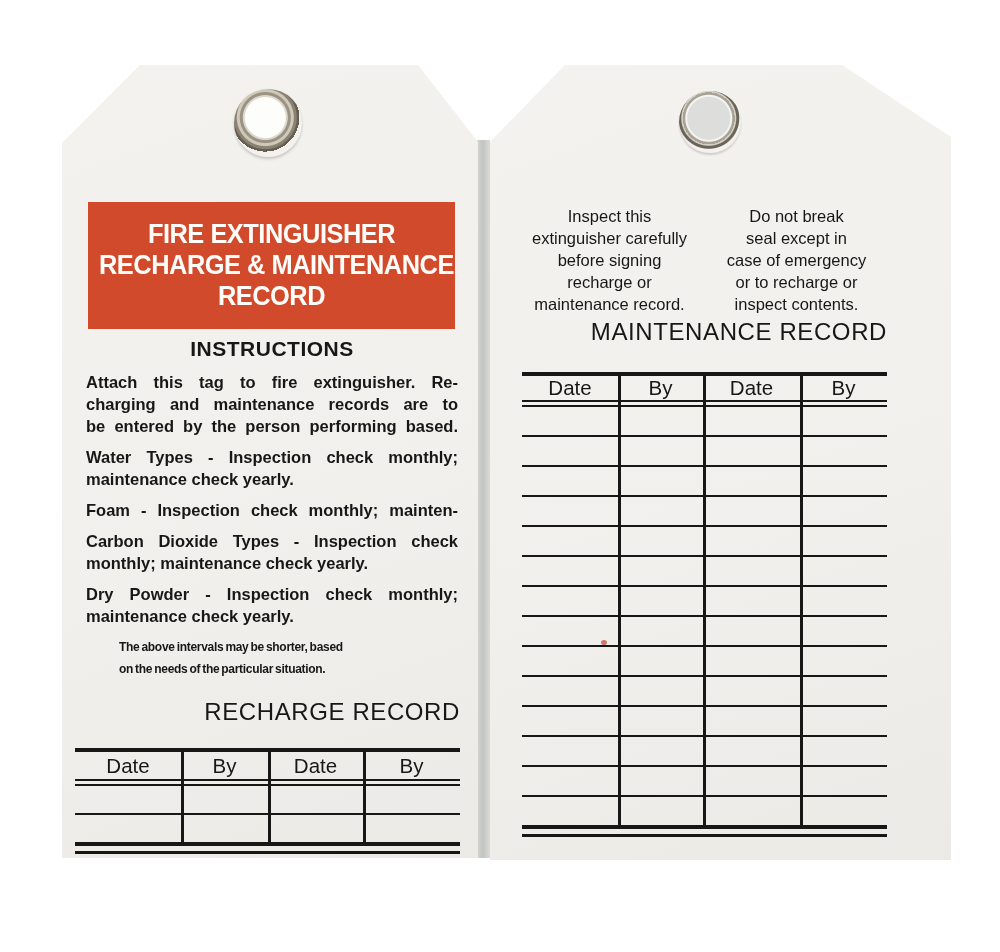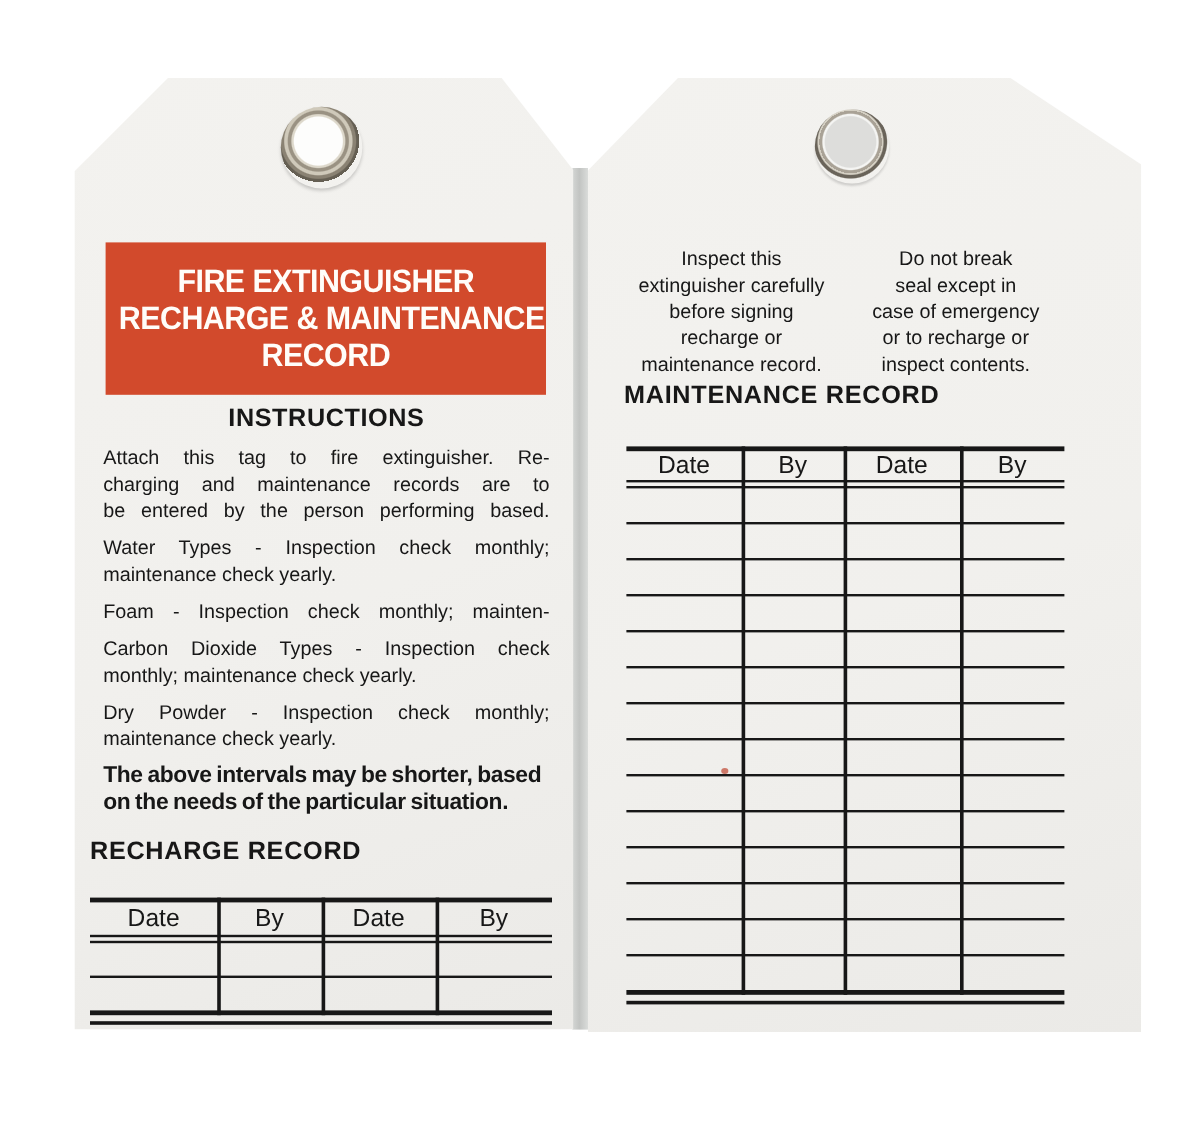--- a/index.html
+++ b/index.html
@@ -37,25 +37,25 @@
 
   
   .red-banner{position:absolute;left:26px;top:137px;width:367px;height:127px;
     background:var(--header-red);display:flex;flex-direction:column;justify-content:center;}
   .red-banner .line{color:#fffdf9;font-weight:bold;font-size:27px;line-height:31px;
     text-align:center;letter-spacing:-0.5px;transform:scaleX(.94);white-space:nowrap;}
   .instructions-h{position:absolute;left:24px;top:272px;width:372px;text-align:center;
     font-weight:bold;font-size:21px;letter-spacing:.5px;}
   .para-block{position:absolute;left:24px;top:306px;width:372px;font-size:16.5px;line-height:22px;}
   .para{margin-bottom:9px;}
-  .para .line{width:100%;}
+  .para .line{width:100%;font-weight:bold;}
   .line.jline{text-align:justify;text-align-last:justify;}
-  .note{font-weight:bold;font-size:19px;line-height:22px;letter-spacing:-0.3px;margin-top:3px;word-spacing:-1px;}
-
-  .section-h{position:absolute;text-align:left;font-weight:bold;font-size:21px;letter-spacing:.6px;}
+  .note{font-weight:bold;font-size:12px;line-height:22px;letter-spacing:-0.3px;margin-top:3px;word-spacing:-1px;margin-left:33px;}
+
+  .section-h{position:absolute;text-align:right;font-weight:normal;font-size:24px;letter-spacing:.6px;}
   .recharge-h{left:13px;top:633px;width:385px;}
   .maintenance-h{left:30px;top:253px;width:367px;}
 
   
   .rtable{position:absolute;margin-top:20px;}
   .recharge-table{left:13px;top:663px;width:385px;}
   .maintenance-table{left:32px;top:287px;width:365px;}
   .ttop{height:4px;background:var(--ink);}
   .hrow{display:flex;}
   .recharge-table .hrow{height:27px;}

